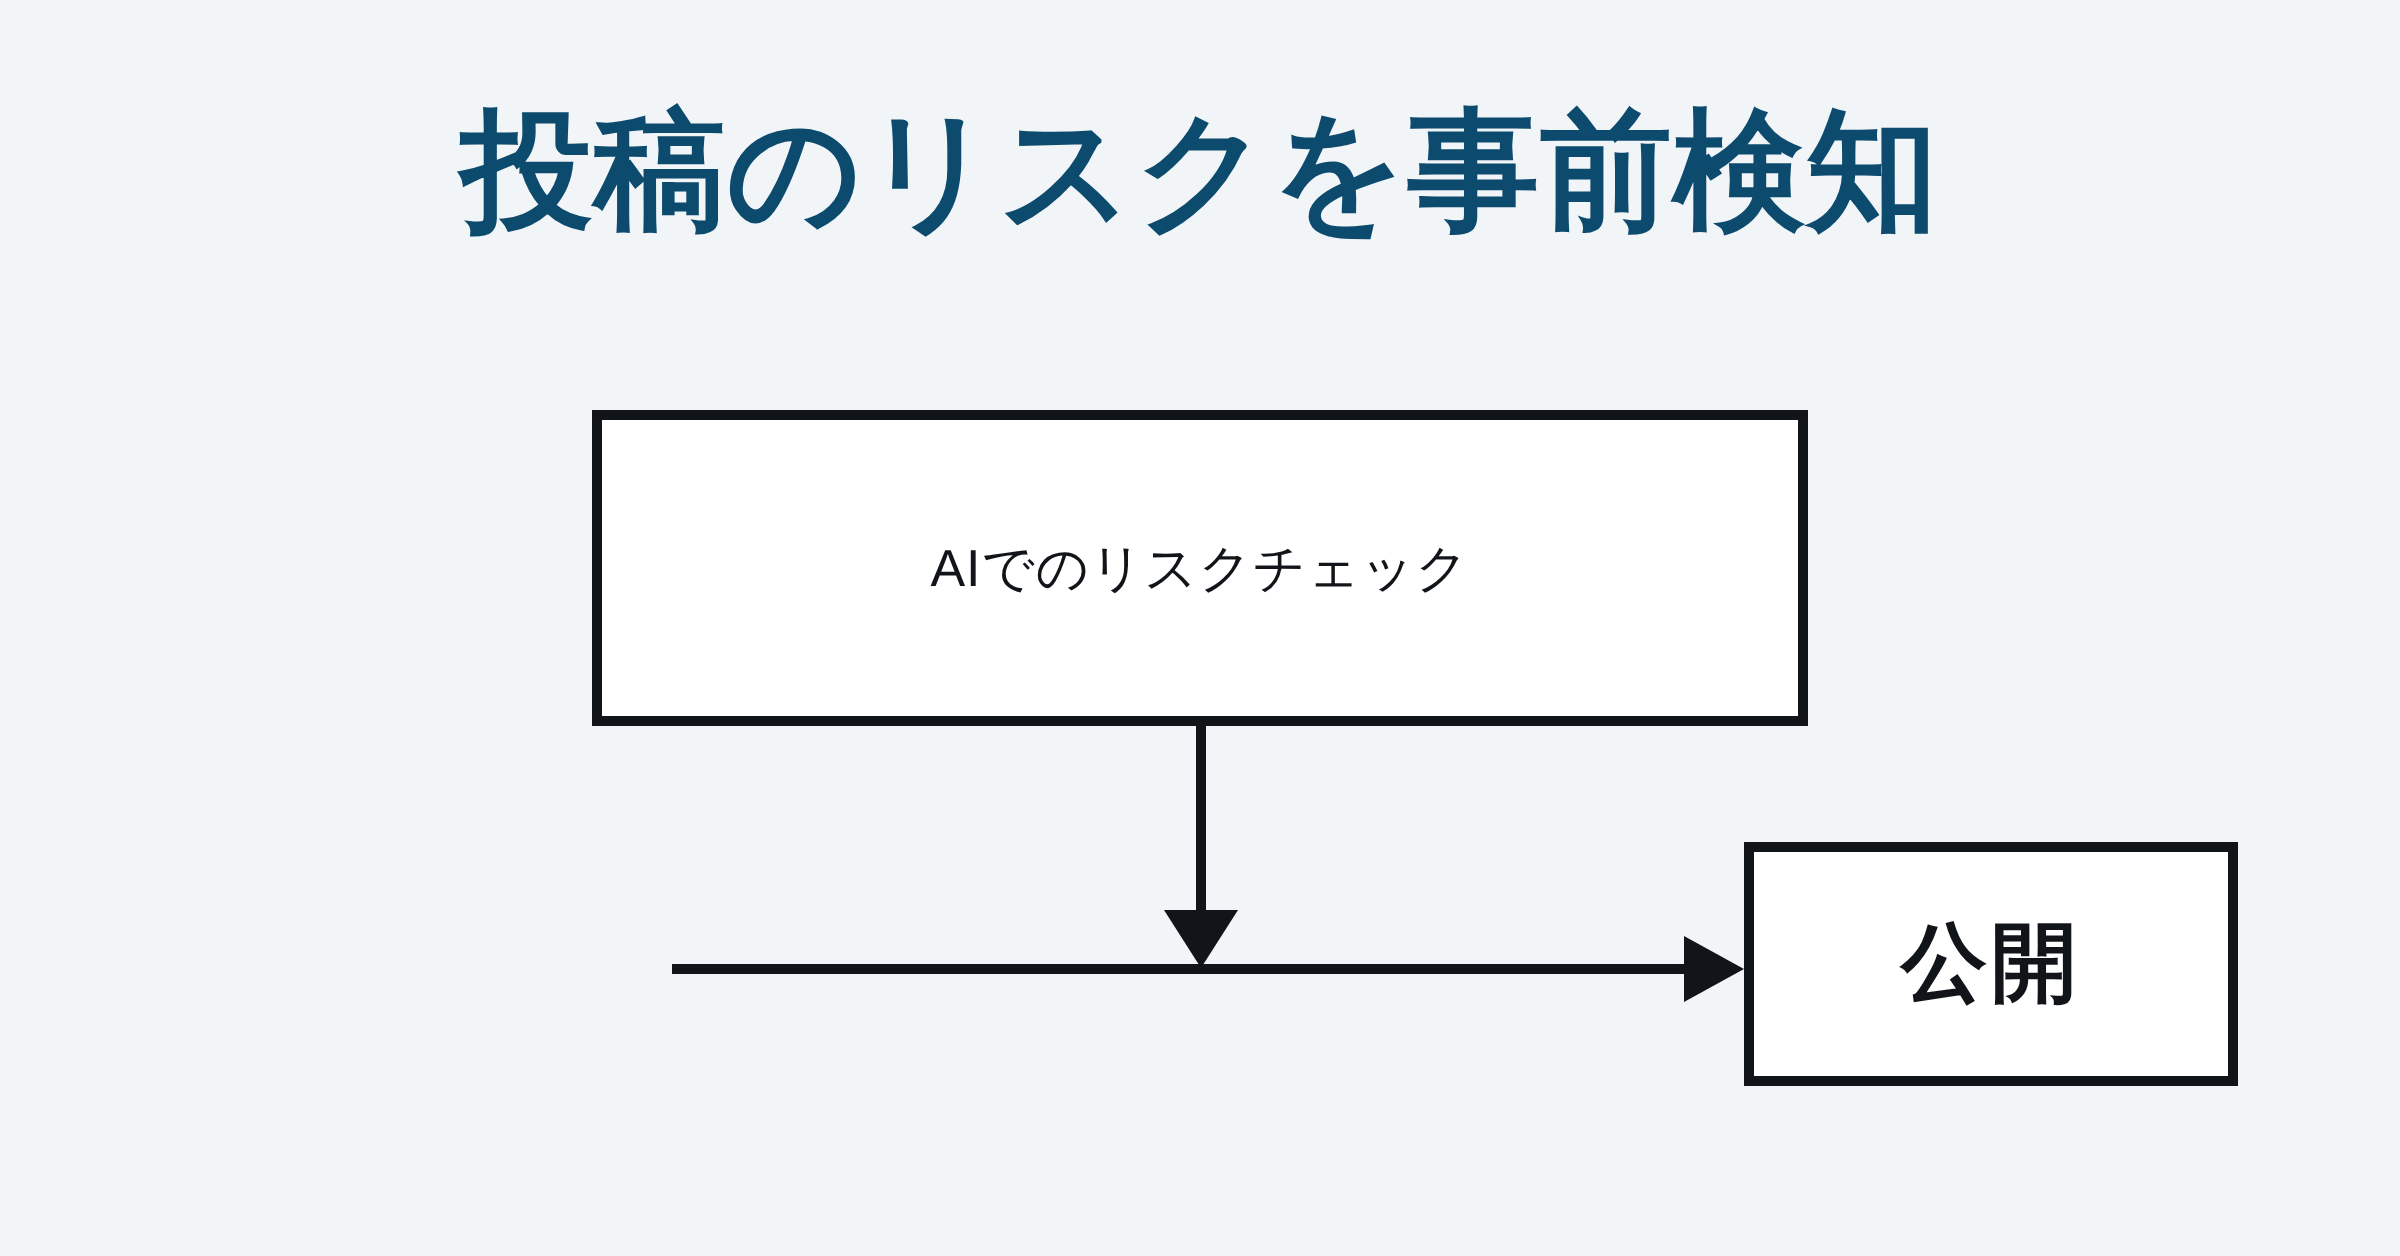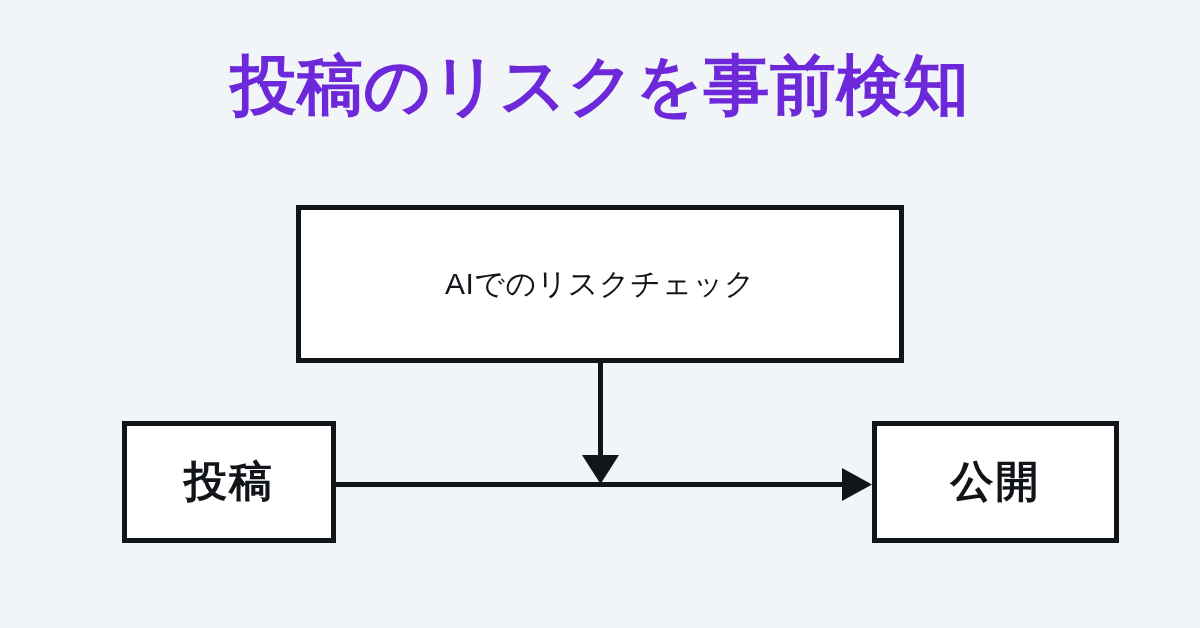--- a/index.html
+++ b/index.html
@@ -23,21 +23,21 @@
   
   #page-title {
     position: absolute;
     left: 0;
     top: 48px;
     width: 1200px;
     text-align: center;
     font-size: 66px;
     font-weight: bold;
     line-height: 1.15;
-    color: #6d28d9;
+    color: #0c4a6e;
     letter-spacing: 0.5px;
     white-space: nowrap;
   }
 
   
   .node-box {
     position: absolute;
     background: #ffffff;
     border: 5px solid #111418;
     box-sizing: border-box;
@@ -49,21 +49,21 @@
   }
 
   
   #node-ai-check {
     left: 296px;
     top: 205px;
     width: 608px;
     height: 158px;
   }
   #node-ai-check .node-label {
-    font-size: 30px;
+    font-size: 26px;
     font-weight: normal;
     line-height: 1.48;
     letter-spacing: 0.5px;
   }
   #node-ai-check .node-label .line2 {
     display: block;
   }
 
   
   #node-post {
@@ -116,21 +116,18 @@
     <line x1="600.5" y1="363" x2="600.5" y2="468" stroke="#111418" stroke-width="5"></line>
     <polygon points="600.5,484 582,455 619,455" fill="#111418"></polygon>
   </svg>
 
   <div class="node-box" id="node-ai-check">
     <div class="node-label">
       <span>AIでのリスクチェック</span>
     </div>
   </div>
 
-  <div class="node-box" id="node-post">
-    <span class="node-label">投稿</span>
-  </div>
 
   <div class="node-box" id="node-publish">
     <span class="node-label">公開</span>
   </div>
 
 </div>
 
 </body></html>

